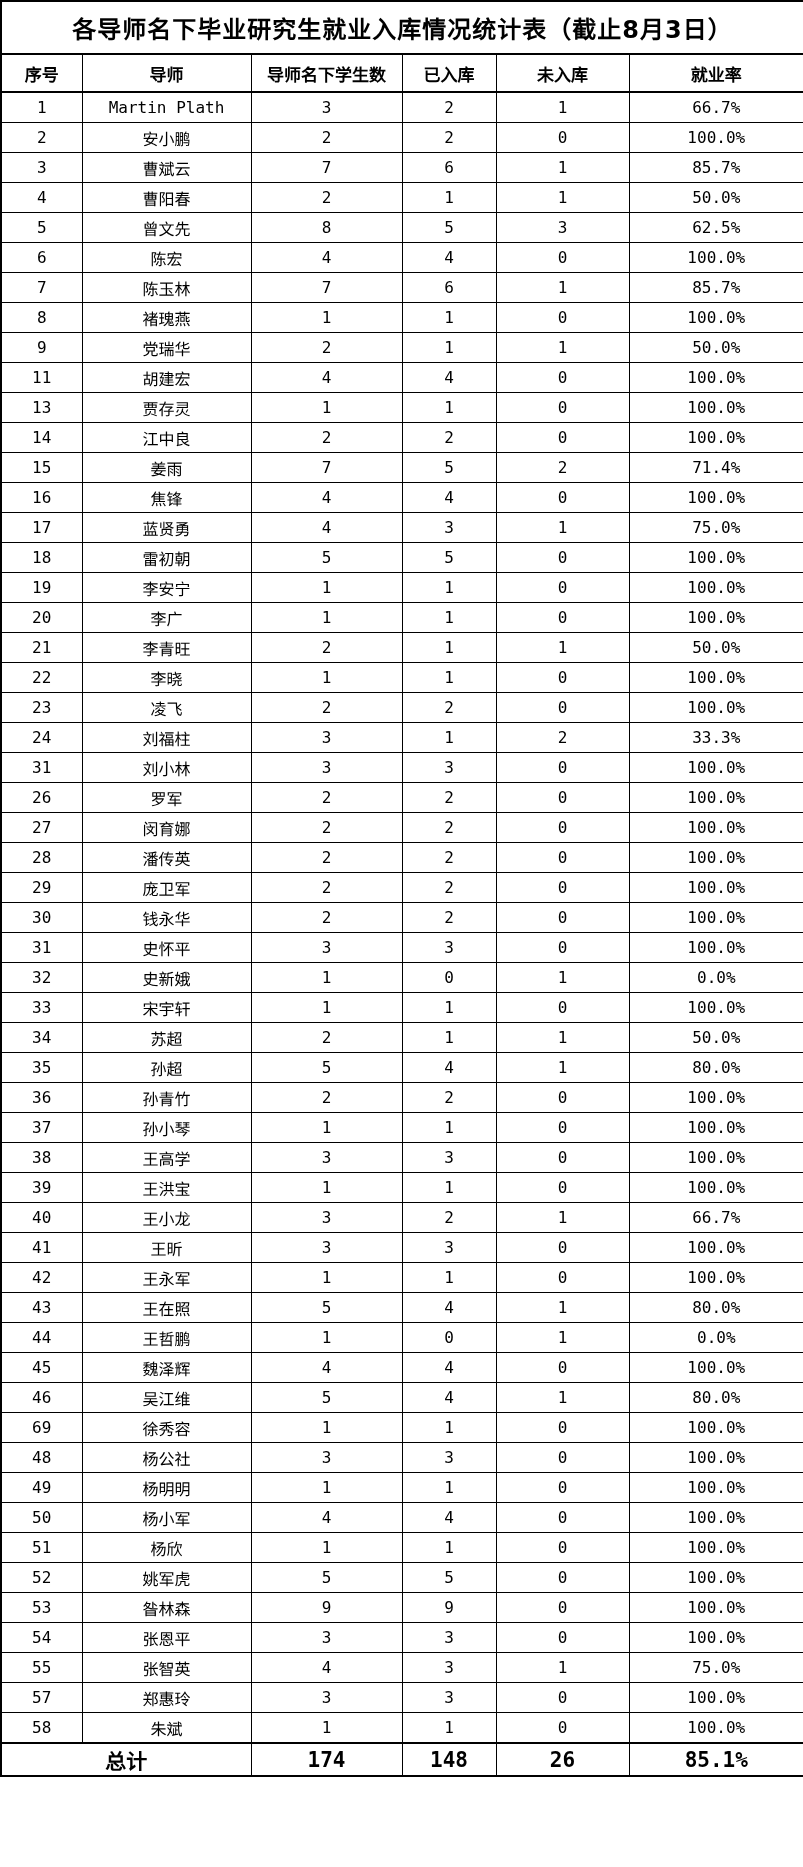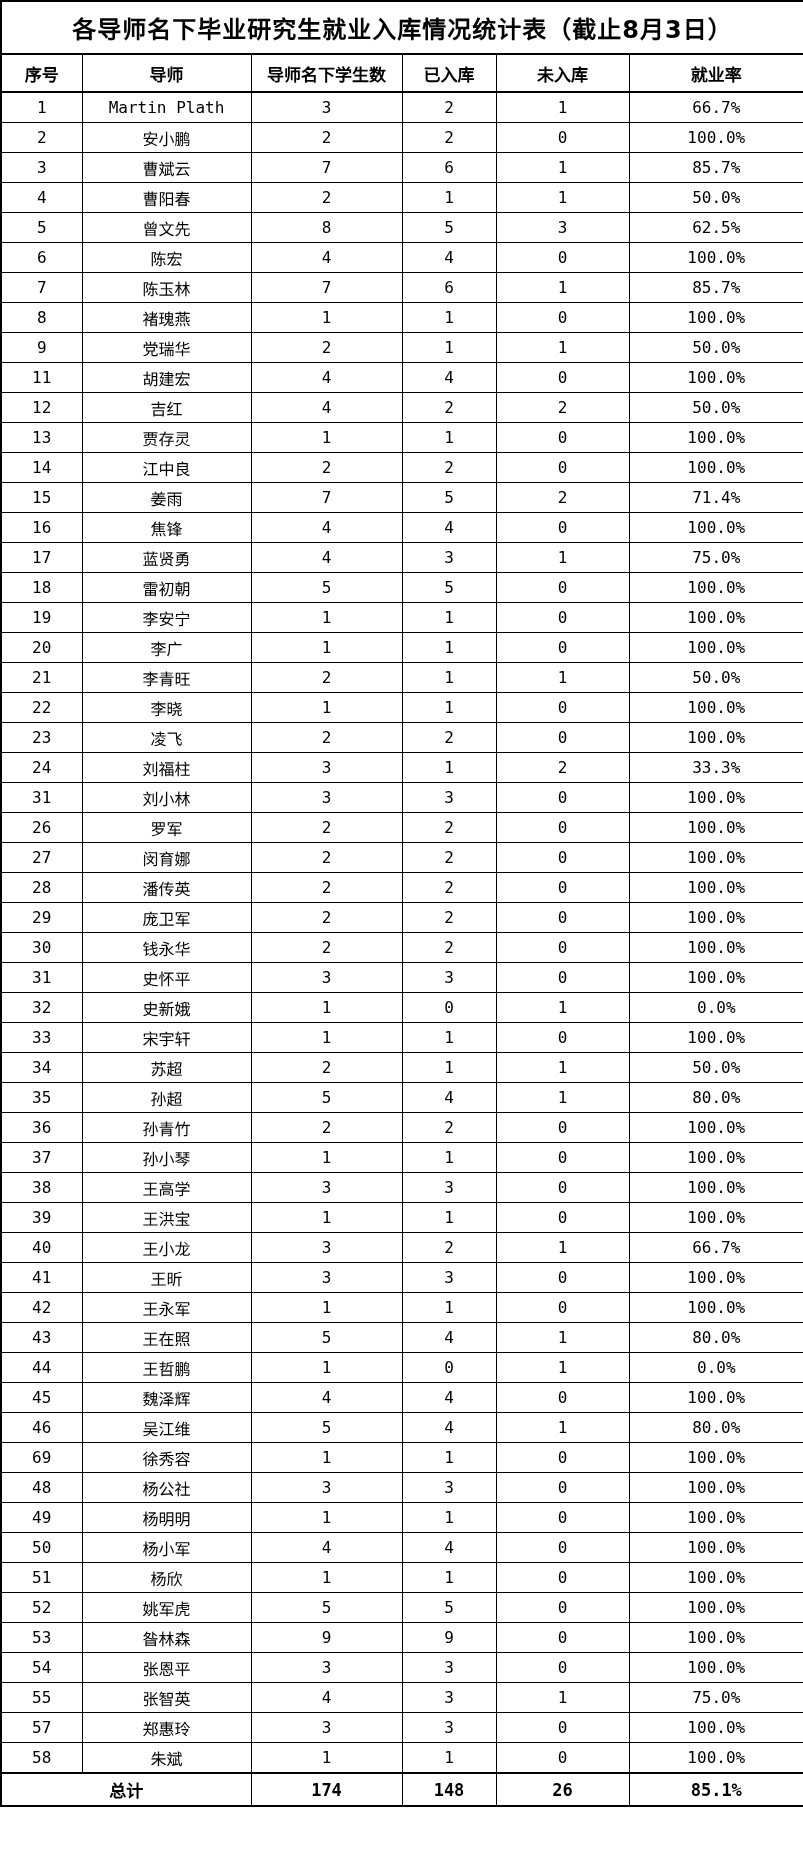--- a/index.html
+++ b/index.html
@@ -43,21 +43,21 @@
     border-bottom: 2px solid #000000;
     font-family: "DejaVu Sans", "Liberation Sans", sans-serif;
   }
   tbody td {
     height: 29px;
     font-size: 16px;
     font-weight: normal;
   }
   tr.total-row td {
     height: 31px;
-    font-size: 17px;
+    font-size: 21px;
     font-weight: bold;
     border-top: 2px solid #000000;
   }
 </style>
 </head>
 <body>
 
 <div class="page">
   <table class="stats">
     <colgroup>
@@ -156,28 +156,20 @@
         </tr>
         <tr>
           <td>11</td>
           <td>胡建宏</td>
           <td>4</td>
           <td>4</td>
           <td>0</td>
           <td>100.0%</td>
         </tr>
         <tr>
-          <td>12</td>
-          <td>吉红</td>
-          <td>4</td>
-          <td>2</td>
-          <td>2</td>
-          <td>50.0%</td>
-        </tr>
-        <tr>
           <td>13</td>
           <td>贾存灵</td>
           <td>1</td>
           <td>1</td>
           <td>0</td>
           <td>100.0%</td>
         </tr>
         <tr>
           <td>14</td>
           <td>江中良</td>

